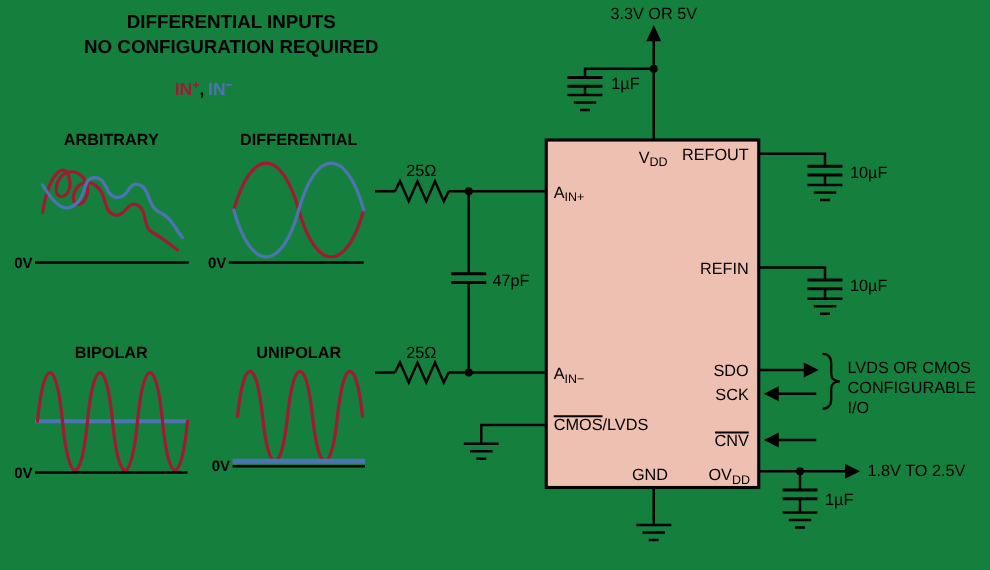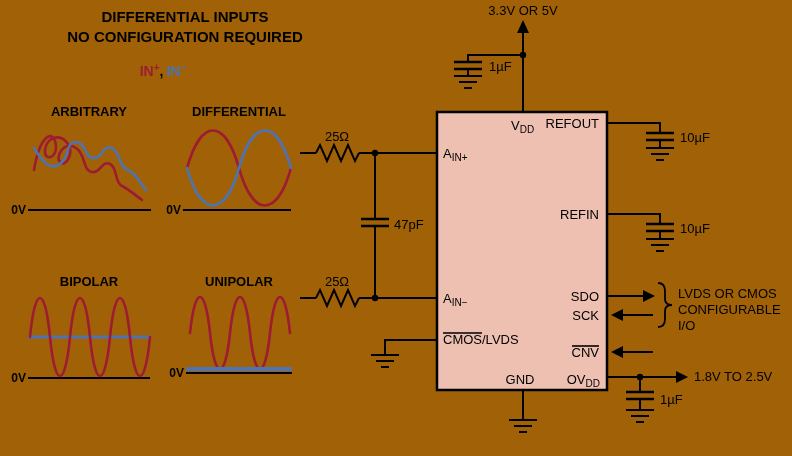--- a/index.html
+++ b/index.html
@@ -1,16 +1,16 @@
 <!DOCTYPE html>
 <html style="--red: #9e1b32; --blue: #4e73b2; --ic_fill: #eec0b2; --wire: #000000;"><head>
 <meta charset="utf-8">
 <style>
   html,body{margin:0;padding:0;background:#fff;}
-  #stage{position:relative;width:792px;height:456px;background:#a16207;overflow:hidden;}
+  #stage{position:relative;width:792px;height:456px;background:#15803d;overflow:hidden;}
   svg{position:absolute;left:0;top:0;}
   text{font-family:"Liberation Sans","DejaVu Sans",sans-serif;fill:#000;}
   .t-header{font-size:15px;font-weight:bold;}
   .t-title{font-size:13px;font-weight:bold;}
   .t-zero{font-size:12px;font-weight:bold;}
   .t-lbl{font-size:13px;}
   .t-pin{font-size:13px;}
   .t-in{font-size:14px;font-weight:bold;}
   .wire{stroke:var(--wire,#000);stroke-width:2;fill:none;}
   .plate{stroke:var(--wire,#000);stroke-width:2.5;fill:none;}

